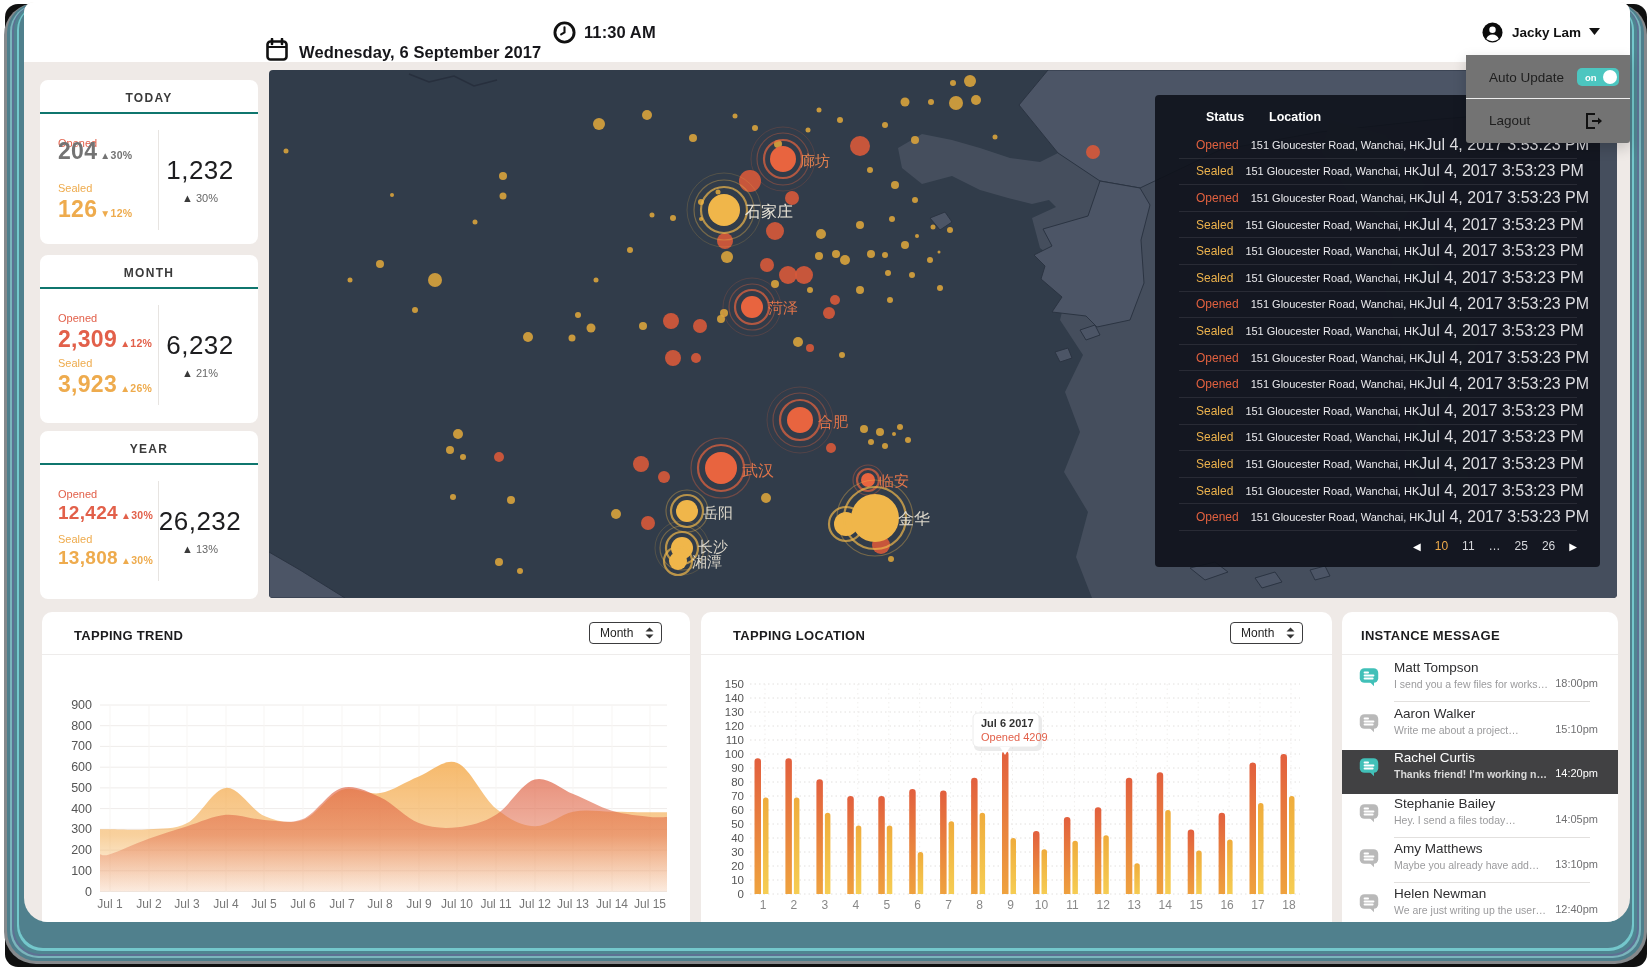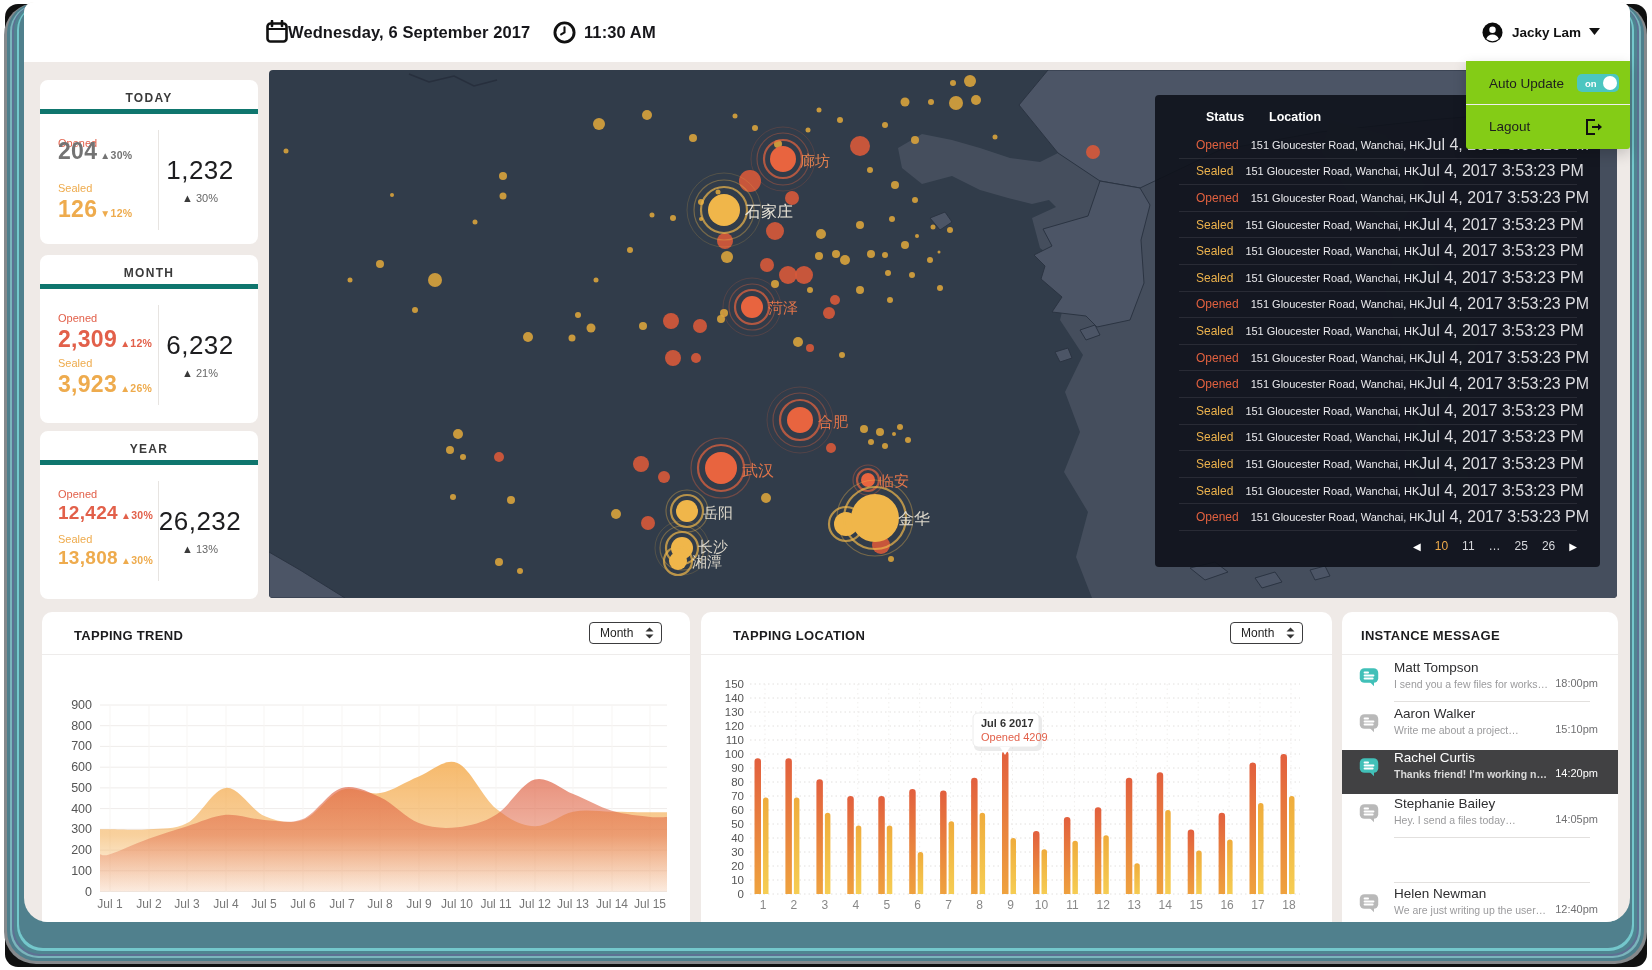--- a/index.html
+++ b/index.html
@@ -1,26 +1,26 @@
 <!DOCTYPE html>
 <html><head><meta charset="utf-8"><style>
 *{margin:0;padding:0;box-sizing:border-box}
 body{width:1652px;height:970px;background:#fff;font-family:"Liberation Sans",sans-serif;position:relative;overflow:hidden}
 .lay{position:absolute}
 .sheet{position:absolute;left:24px;top:2px;width:1606px;height:920px;background:#efeae7;border-radius:10px 10px 24px 24px;overflow:hidden}
 .topbar{position:absolute;left:0;top:0;width:100%;height:60px;background:#fff}
 .logo{position:absolute;left:0;top:0;width:173px;height:60px;background:#000;display:flex;align-items:center;justify-content:center;gap:7px}
 .logotxt{font-family:"Liberation Serif",serif;color:#fff;font-size:30px;letter-spacing:1px}
-.dateblk{position:absolute;left:242px;top:0;height:60px;display:flex;align-items:center;}
+.dateblk{position:absolute;left:242px;top:0;height:60px;display:flex;align-items:flex-end;gap:11px}
 .datetxt{font-size:16.5px;font-weight:bold;color:#16161a;letter-spacing:0.1px}
 .clockblk{position:absolute;left:529px;top:0;height:60px;display:flex;align-items:center;gap:8px}
 .userblk{position:absolute;right:30px;top:0;height:60px;display:flex;align-items:center}
 .usertxt{font-size:13.5px;font-weight:bold;color:#111;margin-left:9px;margin-right:8px}
 .scard{position:absolute;left:16px;width:218px;height:164px;background:#fff;border-radius:8px}
-.shead{height:34px;line-height:36px;text-align:center;font-size:12px;font-weight:bold;letter-spacing:1.3px;color:#3a3a3a;border-bottom:5px solid #0f766e}
+.shead{height:34px;line-height:36px;text-align:center;font-size:12px;font-weight:bold;letter-spacing:1.3px;color:#3a3a3a;border-bottom:2px solid #0f766e}
 .vline{position:absolute;left:118px;top:50px;width:1px;height:100px;background:#e7e4e1}
 .slab{position:absolute;left:18px;font-size:11px}
 .snum{position:absolute;left:18px;font-weight:bold;letter-spacing:0.3px;white-space:nowrap}
 .spct{font-size:10px;font-weight:bold}
 .spv{font-size:10.5px}
 .sbig{position:absolute;left:112px;width:96px;top:75px;text-align:center;font-size:26px;color:#1d1d1f;letter-spacing:0.5px}
 .sbigpct{position:absolute;left:112px;width:96px;top:112px;text-align:center;font-size:11px;color:#3a3a3a}
 .mapwrap{position:absolute;left:245px;top:68px;width:1348px;height:528px;border-radius:4px;overflow:hidden}
 .tpanel{position:absolute;left:886px;top:25px;width:445px;height:472px;background:rgba(14,18,27,0.9);border-radius:4px}
 .thead{position:absolute;top:15px;font-size:12.5px;font-weight:bold;color:#fff}
@@ -35,21 +35,21 @@
 .bdiv{position:absolute;left:0;top:42px;width:100%;height:1px;background:#eeeceb}
 .msel{position:absolute;top:10px;width:73px;height:22px;border:1.5px solid #3c3c3e;border-radius:4px;font-size:12px;color:#222;display:flex;align-items:center;justify-content:space-between;padding:0 7px 0 10px;background:#fff}
 .mitem{position:absolute;left:0;width:100%;height:45px;padding:0 24px 0 17px}
 .mitem.sel{background:#414143;height:44px}
 .mname{position:absolute;left:52px;top:0;font-size:13.5px;color:#2e2e30}
 .mmsg{position:absolute;left:52px;top:18px;font-size:10.5px;color:#9b9b9d;white-space:nowrap;max-width:155px;overflow:hidden;text-overflow:ellipsis}
 .mtime{position:absolute;right:20px;top:17px;font-size:11px;color:#707072}
 .sel .mname,.sel .mtime{color:#fff}
 .sel .mmsg{color:#d8d8d8;font-weight:bold}
 .mdiv{position:absolute;left:52px;right:28px;height:1px;background:#e2e0de}
-.ddown{position:absolute;left:1466px;top:61px;width:164px;height:88px;background:#84cc16;box-shadow:0 5px 14px rgba(0,0,0,0.18);z-index:60;border-radius:0 0 3px 3px}
+.ddown{position:absolute;left:1466px;top:55px;width:164px;height:88px;background:#737373;box-shadow:0 5px 14px rgba(0,0,0,0.18);z-index:60;border-radius:0 0 3px 3px}
 </style></head><body>
 <div class="lay" style="left:5px;top:4px;width:1642px;height:963px;border-radius:13px;background:#101010"></div>
 <div class="lay" style="left:4px;top:3px;width:1643px;height:961px;border-radius:32px;background:#85898c"></div>
 <div class="lay" style="left:7px;top:3px;width:1637px;height:958px;border-radius:30px;background:#4e7f8c"></div>
 <div class="lay" style="left:10px;top:4px;width:1631px;height:954px;border-radius:28px;background:#7ab5bc"></div>
 <div class="lay" style="left:12px;top:4px;width:1627px;height:952px;border-radius:27px;background:#5d7193"></div>
 <div class="lay" style="left:14px;top:4px;width:1623px;height:950px;border-radius:26px;background:#4f8591"></div>
 <div class="lay" style="left:17px;top:5px;width:1617px;height:946px;border-radius:25px;background:#74c8cc"></div>
 <div class="lay" style="left:19px;top:5px;width:1613px;height:943px;border-radius:24px;background:#50808d"></div>
 <div class="sheet">
@@ -651,20 +651,34 @@
           <rect x="6" y="9.4" width="14" height="2.4" rx="1.2" fill="#fff"></rect>
           <rect x="6" y="13.3" width="13" height="2.4" rx="1.2" fill="#fff"></rect>
         </svg>
         <div class="mtxt">
           <div class="mname">Stephanie Bailey</div>
           <div class="mmsg">Hey. I send a files today…</div>
         </div>
         <div class="mtime">14:05pm</div>
       </div>
       <div class="mdiv" style="top:225px"></div>
+      <div class="mitem" style="top:229px">
+        <svg style="position:absolute;left:17px;top:7px" width="20" height="20" viewBox="0 0 26 25">
+          <rect x="1" y="1" width="24" height="19" rx="6" fill="#b9b9b9"></rect>
+          <path d="M 14 19 L 19.5 24.5 L 19.5 19 Z" fill="#b9b9b9"></path>
+          <rect x="6" y="5.5" width="7" height="2.4" rx="1.2" fill="#fff"></rect>
+          <rect x="6" y="9.4" width="14" height="2.4" rx="1.2" fill="#fff"></rect>
+          <rect x="6" y="13.3" width="13" height="2.4" rx="1.2" fill="#fff"></rect>
+        </svg>
+        <div class="mtxt">
+          <div class="mname">Amy Matthews</div>
+          <div class="mmsg">Maybe you already have add…</div>
+        </div>
+        <div class="mtime">13:10pm</div>
+      </div>
       <div class="mdiv" style="top:270px"></div>
       <div class="mitem" style="top:274px">
         <svg style="position:absolute;left:17px;top:7px" width="20" height="20" viewBox="0 0 26 25">
           <rect x="1" y="1" width="24" height="19" rx="6" fill="#b9b9b9"></rect>
           <path d="M 14 19 L 19.5 24.5 L 19.5 19 Z" fill="#b9b9b9"></path>
           <rect x="6" y="5.5" width="7" height="2.4" rx="1.2" fill="#fff"></rect>
           <rect x="6" y="9.4" width="14" height="2.4" rx="1.2" fill="#fff"></rect>
           <rect x="6" y="13.3" width="13" height="2.4" rx="1.2" fill="#fff"></rect>
         </svg>
         <div class="mtxt">

